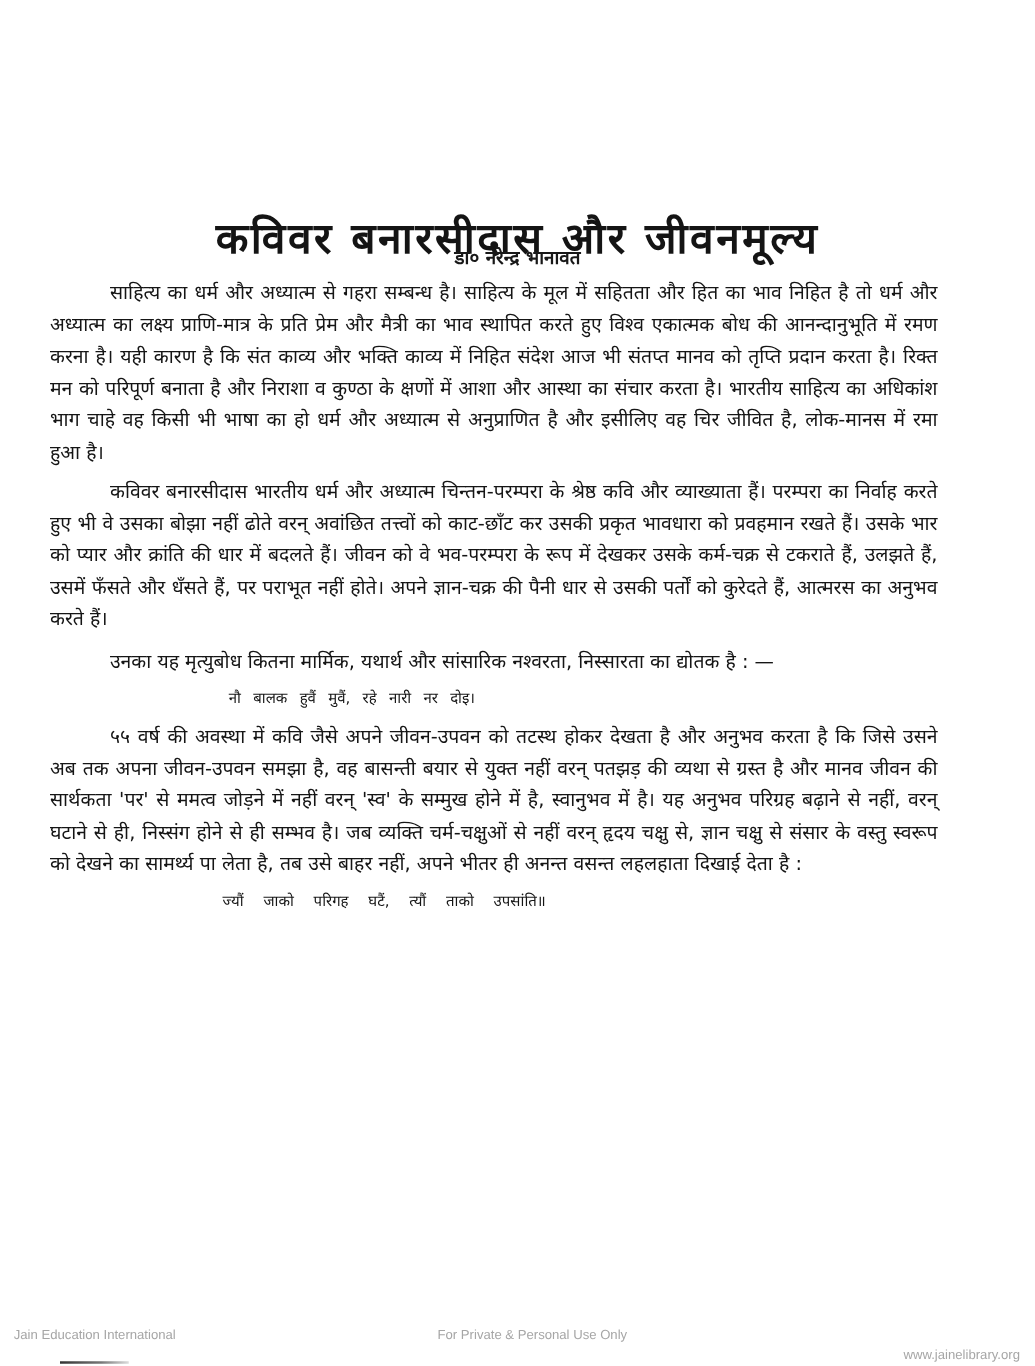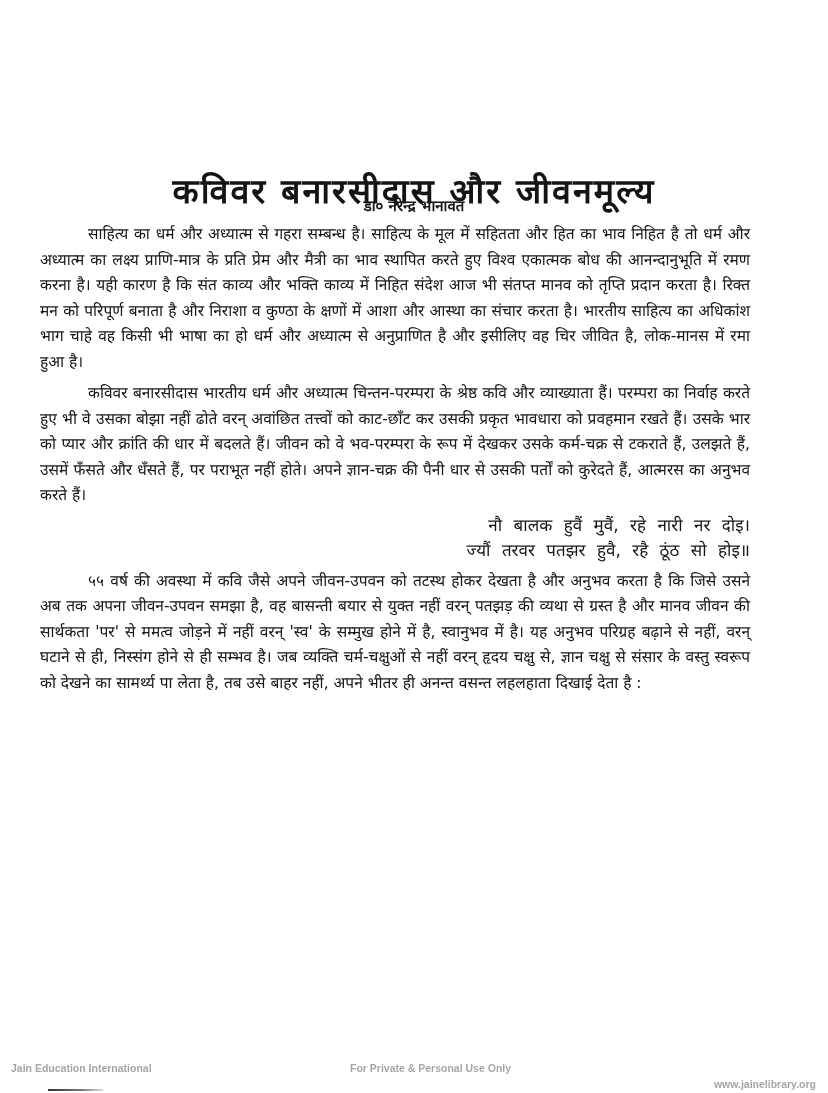--- a/index.html
+++ b/index.html
@@ -58,23 +58,22 @@
       margin: 0;
       text-align: justify;
       text-align-last: left;
       text-indent: 48px;
     }
     .para + .para { margin-top: 6px; }
     .para.gap-small { margin-top: 8px; }
     .verse {
       margin: 4px 0 6px 0;
       padding-left: 143px;
-      font-size: 17px;
+      font-size: 12px;
       line-height: 25px;
-      text-align: right;
     }
     .verse-line {
       display: block;
       white-space: nowrap;
       word-spacing: 6px;
     }
     .verse.wide .verse-line { word-spacing: 12px; }
     .verse.wide { padding-left: 138px; margin-top: 4px; }
     .footer {
       position: absolute;
@@ -83,21 +82,20 @@
       width: 828px;
       height: 16px;
       font-family: "Liberation Sans", sans-serif;
       font-size: 10.5px;
       color: #a6a6a6;
     }
     .footer span {
       position: absolute;
       top: 0;
       white-space: nowrap;
-      font-weight: bold;
     }
     .footer .f-left { left: 11px; }
     .footer .f-center { left: 350px; }
     .footer .f-right { right: 12px; margin-top: 16px; }
     .scan-mark {
       position: absolute;
       left: 48px;
       top: 1089px;
       width: 55px;
       height: 2px;
@@ -108,29 +106,30 @@
 <body>
 
 <div class="page">
 
   <h1 class="title">कविवर बनारसीदास और जीवनमूल्य</h1>
   <div class="author">डा० नरेन्द्र भानावत</div>
 
   <div class="body-text">
     <p class="para">साहित्य का धर्म और अध्यात्म से गहरा सम्बन्ध है। साहित्य के मूल में सहितता और हित का भाव निहित है तो धर्म और अध्यात्म का लक्ष्य प्राणि-मात्र के प्रति प्रेम और मैत्री का भाव स्थापित करते हुए विश्व एकात्मक बोध की आनन्दानुभूति में रमण करना है। यही कारण है कि संत काव्य और भक्ति काव्य में निहित संदेश आज भी संतप्त मानव को तृप्ति प्रदान करता है। रिक्त मन को परिपूर्ण बनाता है और निराशा व कुण्ठा के क्षणों में आशा और आस्था का संचार करता है। भारतीय साहित्य का अधिकांश भाग चाहे वह किसी भी भाषा का हो धर्म और अध्यात्म से अनुप्राणित है और इसीलिए वह चिर जीवित है, लोक-मानस में रमा हुआ है।</p>
     <p class="para">कविवर बनारसीदास भारतीय धर्म और अध्यात्म चिन्तन-परम्परा के श्रेष्ठ कवि और व्याख्याता हैं। परम्परा का निर्वाह करते हुए भी वे उसका बोझा नहीं ढोते वरन् अवांछित तत्त्वों को काट-छाँट कर उसकी प्रकृत भावधारा को प्रवहमान रखते हैं। उसके भार को प्यार और क्रांति की धार में बदलते हैं। जीवन को वे भव-परम्परा के रूप में देखकर उसके कर्म-चक्र से टकराते हैं, उलझते हैं, उसमें फँसते और धँसते हैं, पर पराभूत नहीं होते। अपने ज्ञान-चक्र की पैनी धार से उसकी पर्तों को कुरेदते हैं, आत्मरस का अनुभव करते हैं।</p>
+    <p class="para gap-small">उनका यह मृत्युबोध कितना मार्मिक, यथार्थ और सांसारिक नश्वरता, निस्सारता का द्योतक है : —</p>
 
     <div class="verse">
       <span class="verse-line">नौ बालक हुवैं मुवैं, रहे नारी नर दोइ।</span>
-      <span class="verse-line">ज्यौं तरवर पतझर हुवै, रहै ठूंठ सो होइ॥</span>
     </div>
 
     <p class="para">५५ वर्ष की अवस्था में कवि जैसे अपने जीवन-उपवन को तटस्थ होकर देखता है और अनुभव करता है कि जिसे उसने अब तक अपना जीवन-उपवन समझा है, वह बासन्ती बयार से युक्त नहीं वरन् पतझड़ की व्यथा से ग्रस्त है और मानव जीवन की सार्थकता 'पर' से ममत्व जोड़ने में नहीं वरन् 'स्व' के सम्मुख होने में है, स्वानुभव में है। यह अनुभव परिग्रह बढ़ाने से नहीं, वरन् घटाने से ही, निस्संग होने से ही सम्भव है। जब व्यक्ति चर्म-चक्षुओं से नहीं वरन् हृदय चक्षु से, ज्ञान चक्षु से संसार के वस्तु स्वरूप को देखने का सामर्थ्य पा लेता है, तब उसे बाहर नहीं, अपने भीतर ही अनन्त वसन्त लहलहाता दिखाई देता है :</p>
 
     <div class="verse wide">
+      <span class="verse-line">ज्यौं जाको परिगह घटैं, त्यौं ताको उपसांति॥</span>
     </div>
   </div>
 
   <div class="footer">
     <span class="f-left">Jain Education International</span>
     <span class="f-center">For Private &amp; Personal Use Only</span>
     <span class="f-right">www.jainelibrary.org</span>
   </div>
 
   <div class="scan-mark"></div>

